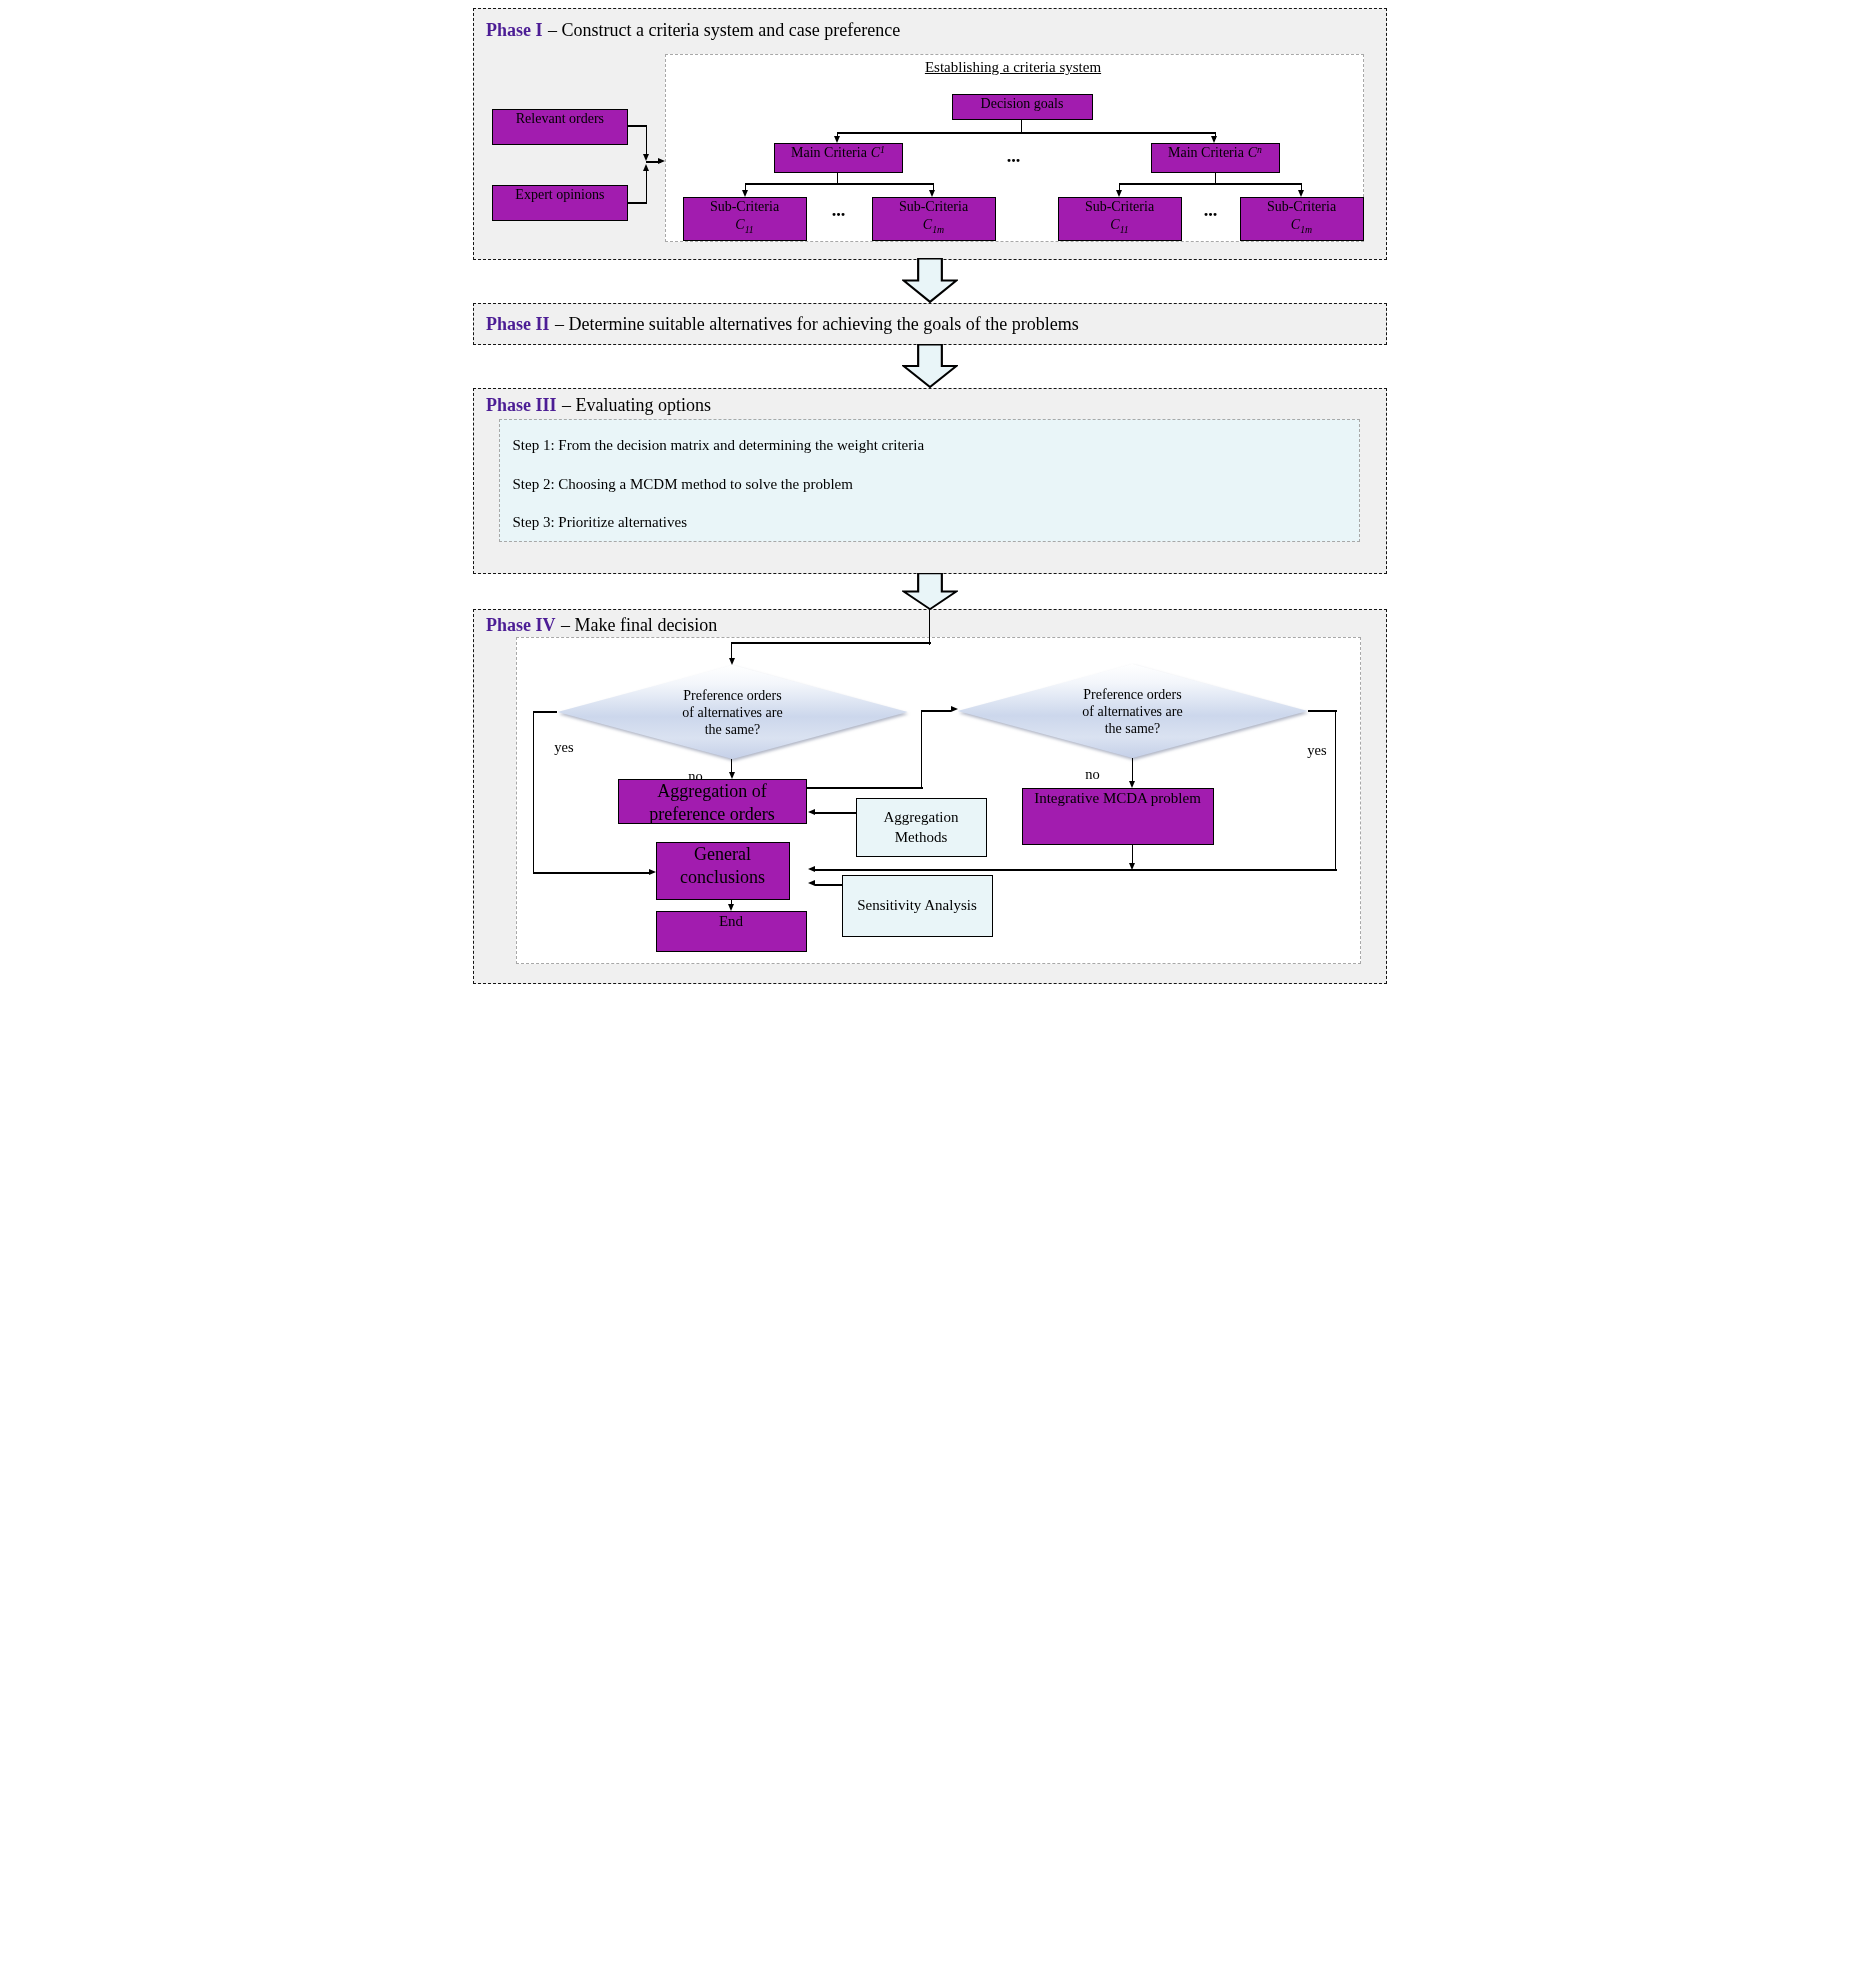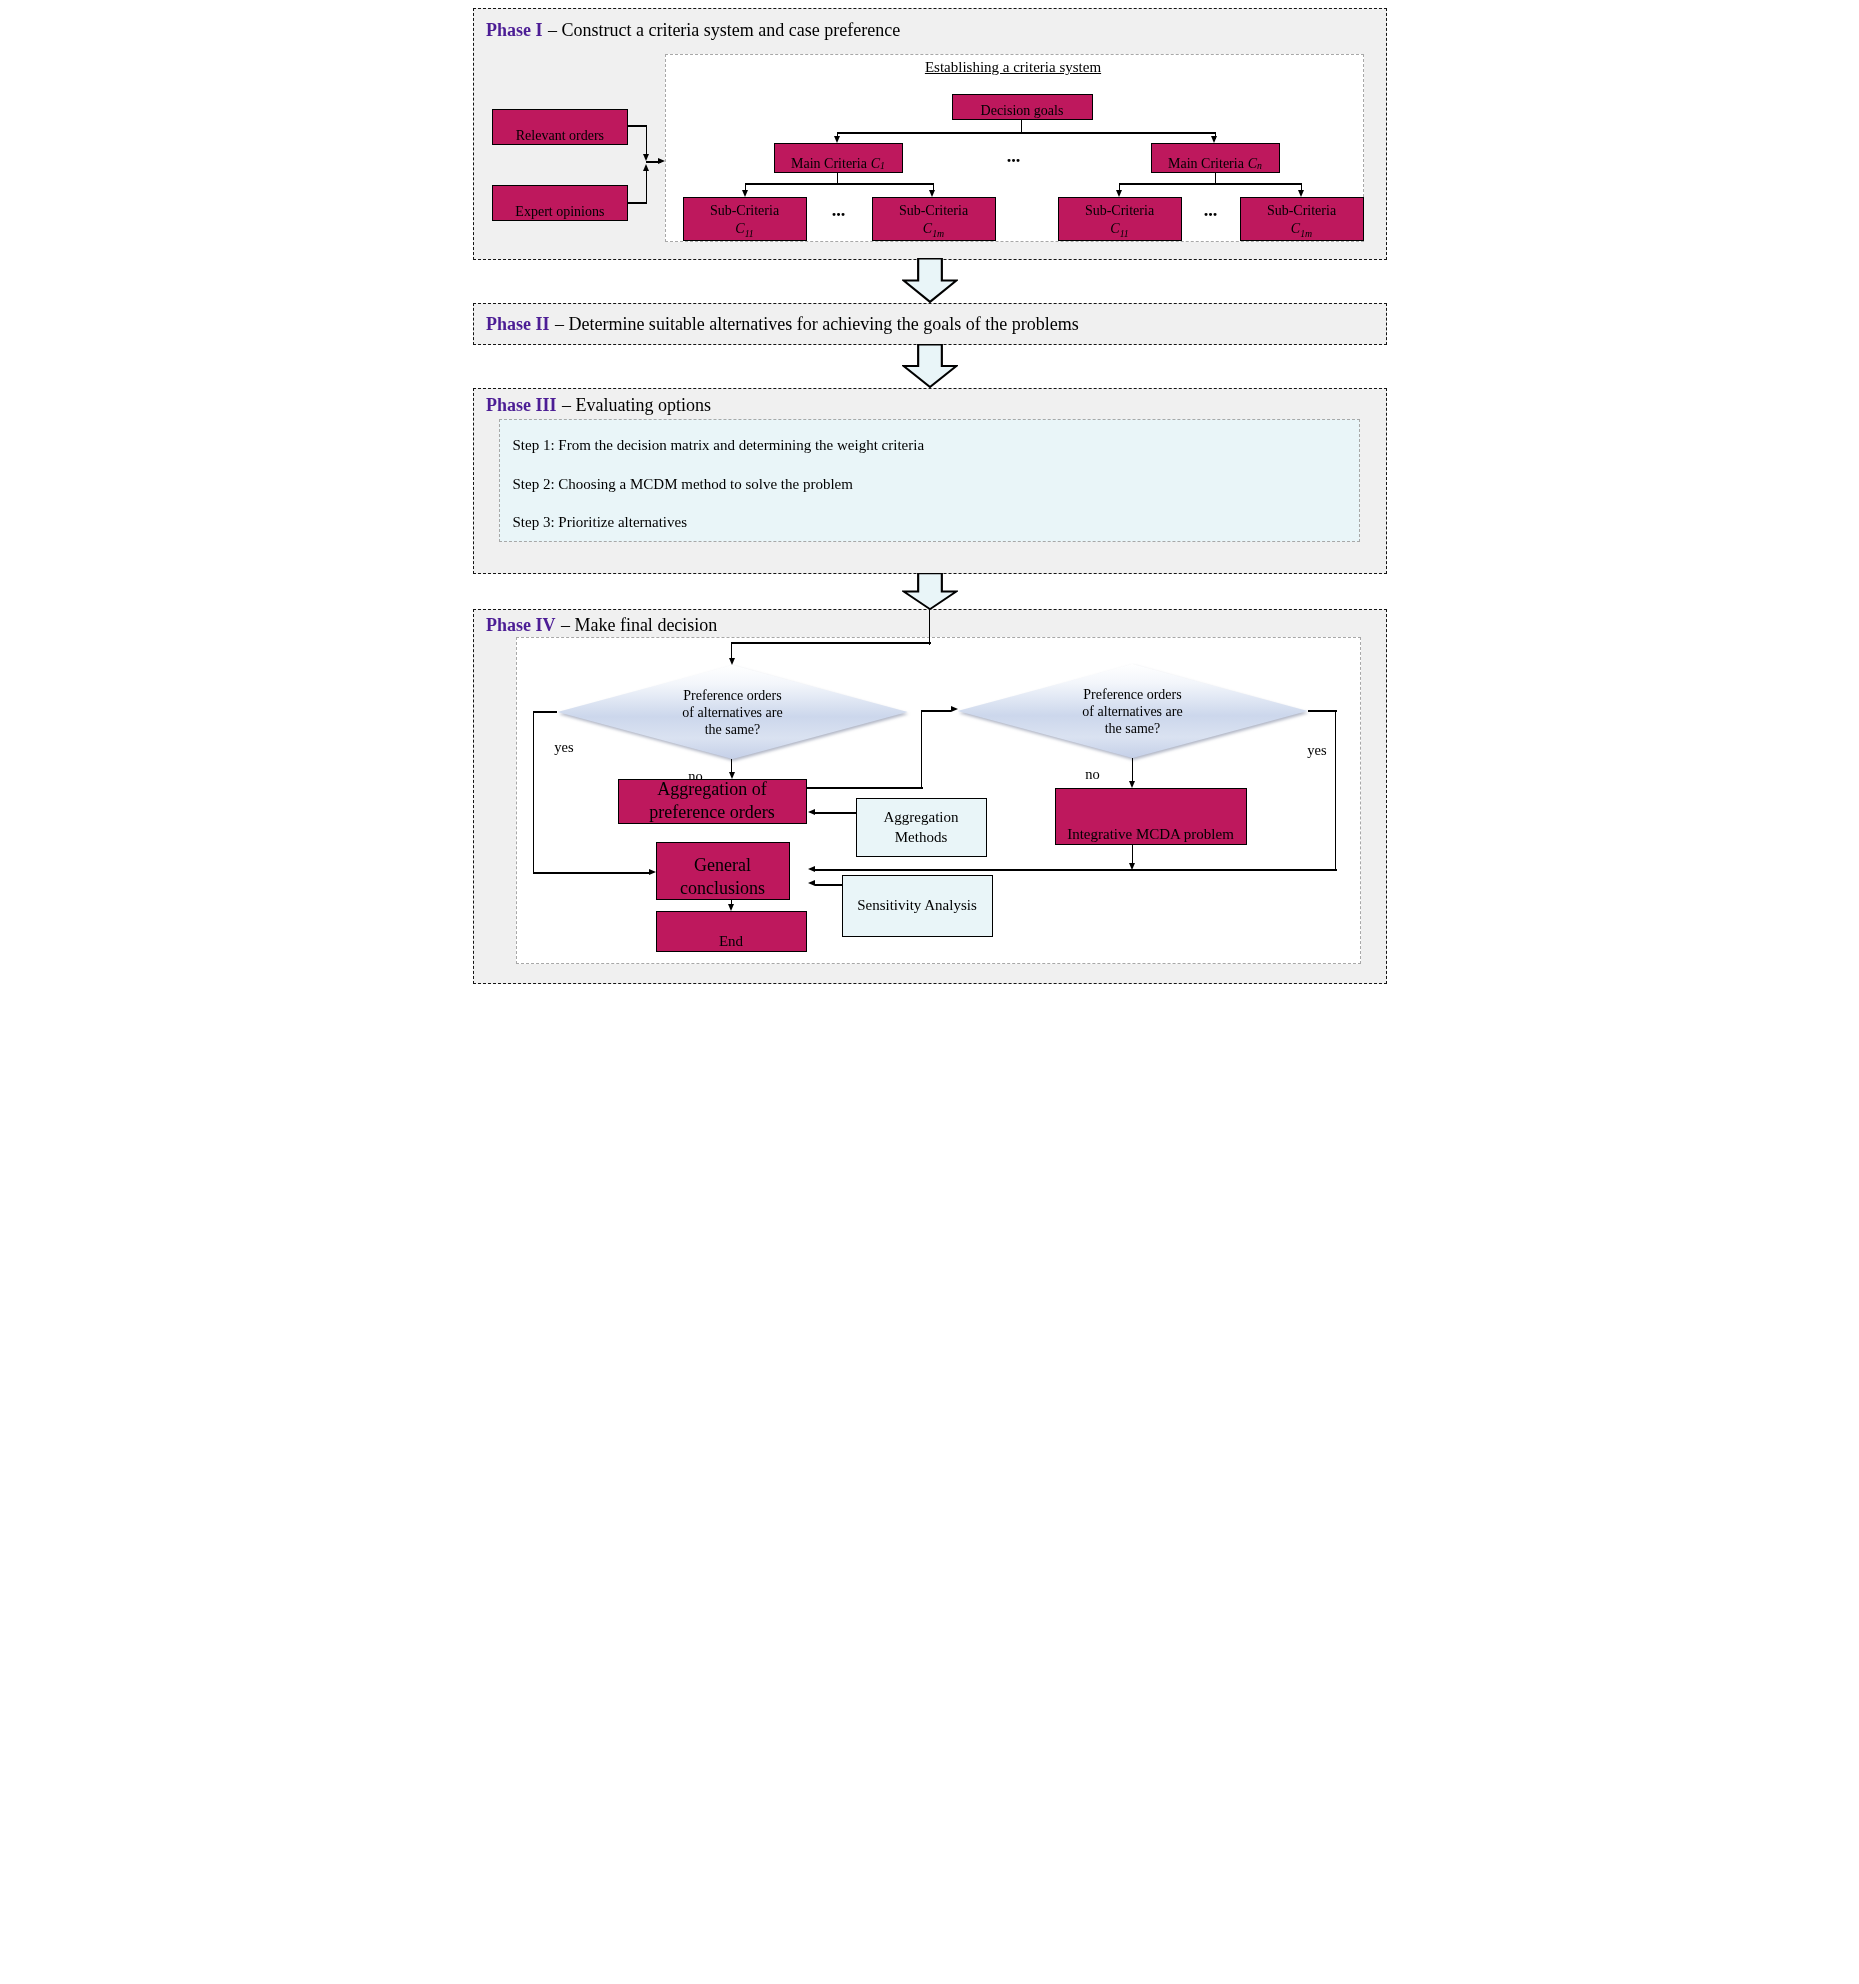--- a/index.html
+++ b/index.html
@@ -7,22 +7,22 @@
   #canvas{
     position:relative;width:930px;height:993px;margin:0 auto;
     font-family:"Liberation Serif","DejaVu Serif",serif;color:#000;background:#fff;
     overflow:hidden;
   }
   .phasebox{position:absolute;background:#f0f0f0;border:1.6px dashed #141414;}
   .innerpanel{position:absolute;border:1.1px dashed #a8a8a8;}
   .ptitle-row{position:absolute;white-space:nowrap;font-size:18px;}
   .plabel{color:#4c1d95;font-weight:bold;}
   .ptext{color:#000;margin-left:5.4px;}
-  .bluebox{position:absolute;background:#be185d;border:1.6px solid #000;
-    display:flex;align-items:flex-end;justify-content:center;text-align:center;
+  .bluebox{position:absolute;background:#a21caf;border:1.6px solid #000;
+    display:flex;align-items:flex-start;justify-content:center;text-align:center;
     font-size:14px;line-height:1.25;}
   .cyanbox{position:absolute;background:#e9f5f8;border:1.6px solid #000;
     display:flex;align-items:center;justify-content:center;text-align:center;
     font-size:15px;line-height:1.3;}
   .label{position:absolute;display:flex;align-items:center;justify-content:center;
     text-align:center;font-size:14.5px;}
   .ln{position:absolute;background:#000;}
   .ah{position:absolute;width:0;height:0;}
   .ah-down{border-left:3.8px solid transparent;border-right:3.8px solid transparent;border-top:7px solid #000;}
   .ah-up{border-left:3.8px solid transparent;border-right:3.8px solid transparent;border-bottom:7px solid #000;}
@@ -196,21 +196,21 @@
   <div class="cyanbox" style="left:391px;top:798px;width:131px;height:59px;">
     <span>Aggregation Methods</span>
   </div>
   <div class="ln" style="left:350px;top:812px;width:41px;height:1.6px;"></div>
   <div class="ah ah-left" style="left:343px;top:809px;"></div>
 
   <div class="label" style="left:611px;top:766px;width:34px;height:17px;">no</div>
   <div class="ln" style="left:667px;top:758px;width:1.6px;height:25px;"></div>
   <div class="ah ah-down" style="left:664px;top:781px;"></div>
 
-  <div class="bluebox" style="left:590px;top:788px;width:192px;height:57px;font-size:15px;">
+  <div class="bluebox" style="left:557px;top:788px;width:192px;height:57px;font-size:15px;">
     <span>Integrative MCDA problem</span>
   </div>
   <div class="ln" style="left:667px;top:845px;width:1.6px;height:18px;"></div>
   <div class="ah ah-down" style="left:664px;top:863px;"></div>
 
   <div class="label" style="left:831px;top:741px;width:43px;height:18.3px;">yes</div>
   <div class="ln" style="left:843px;top:710px;width:29px;height:1.6px;"></div>
   <div class="ln" style="left:870px;top:710px;width:1.6px;height:161px;"></div>
   <div class="ln" style="left:350px;top:869px;width:522px;height:1.6px;"></div>
   <div class="ah ah-left" style="left:343px;top:866px;"></div>

